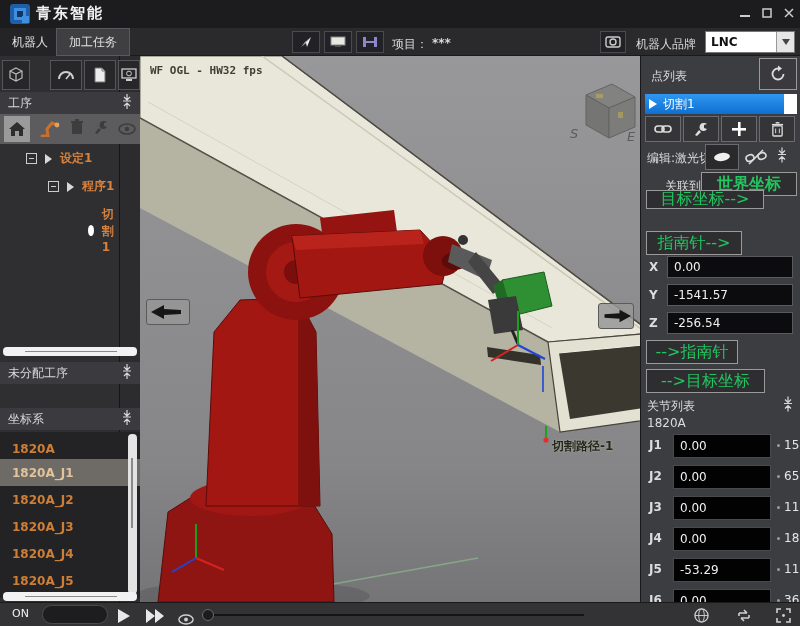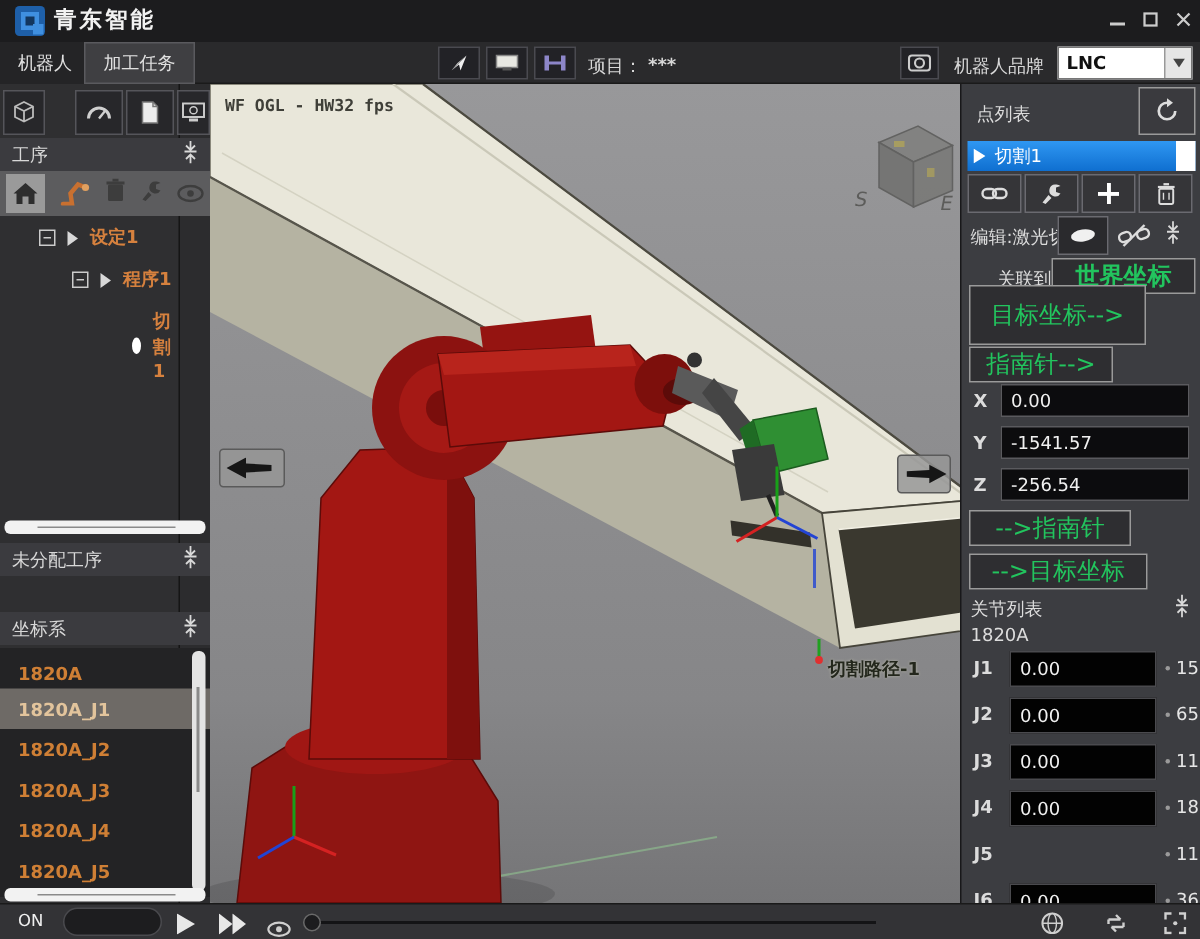--- a/index.html
+++ b/index.html
@@ -441,31 +441,31 @@
     </div>
     <span class="abs" style="left:136px;top:91px">
       <svg width="10" height="16" viewBox="0 0 10 15">
           <path d="M5,0 L5,5 M2,3 L5,6 L8,3 M1,7 L9,7 M5,15 L5,10 M2,12 L5,9 L8,12" stroke="#d8d8d8" stroke-width="1.2" fill="none"></path>
         </svg>
     </span>
 
     <span class="rp-label" style="left:24px;top:122px">关联到</span>
     <div class="rp-btn" style="left:60px;top:116px;width:96px;height:24px;font-weight:bold">世界坐标</div>
 
-    <div class="rp-btn" style="left:5px;top:134px;width:118px;height:40px">目标坐标--&gt;</div>
+    <div class="rp-btn" style="left:5px;top:134px;width:118px;height:19px">目标坐标--&gt;</div>
     <div class="rp-btn" style="left:5px;top:175px;width:96px;height:24px">指南针--&gt;</div>
 
     <span class="rp-label" style="left:8px;top:204px;font-weight:bold">X</span>
     <div class="axisinput" style="left:26px;top:200px">0.00</div>
     <span class="rp-label" style="left:8px;top:232px;font-weight:bold">Y</span>
     <div class="axisinput" style="left:26px;top:228px">-1541.57</div>
     <span class="rp-label" style="left:8px;top:260px;font-weight:bold">Z</span>
     <div class="axisinput" style="left:26px;top:256px">-256.54</div>
 
-    <div class="rp-btn" style="left:5px;top:284px;width:108px;height:24px">--&gt;指南针</div>
+    <div class="rp-btn" style="left:5px;top:284px;width:92px;height:24px">--&gt;指南针</div>
     <div class="rp-btn" style="left:5px;top:313px;width:119px;height:24px">--&gt;目标坐标</div>
 
     <span class="rp-label" style="left:6px;top:342px">关节列表</span>
     <span class="abs" style="left:142px;top:340px">
       <svg width="10" height="16" viewBox="0 0 10 15">
           <path d="M5,0 L5,5 M2,3 L5,6 L8,3 M1,7 L9,7 M5,15 L5,10 M2,12 L5,9 L8,12" stroke="#d8d8d8" stroke-width="1.2" fill="none"></path>
         </svg>
     </span>
     <span class="rp-label" style="left:6px;top:360px">1820A</span>
 
@@ -491,20 +491,21 @@
       </div>
 
     <span class="rp-label" style="left:8px;top:475px;font-weight:bold">J4</span>
     <div class="jinput" style="left:32px;top:471px">0.00</div>
     <div class="jlimit" style="left:136px;top:475px">
         <span class="tick"></span>
         <span>180</span>
       </div>
 
     <span class="rp-label" style="left:8px;top:506px;font-weight:bold">J5</span>
+    <div class="jinput" style="left:32px;top:502px">-53.29</div>
     <div class="jlimit" style="left:136px;top:506px">
         <span class="tick"></span>
         <span>115</span>
       </div>
 
     <span class="rp-label" style="left:8px;top:537px;font-weight:bold">J6</span>
     <div class="jinput" style="left:32px;top:533px">0.00</div>
     <div class="jlimit" style="left:136px;top:537px">
         <span class="tick"></span>
         <span>360</span>

